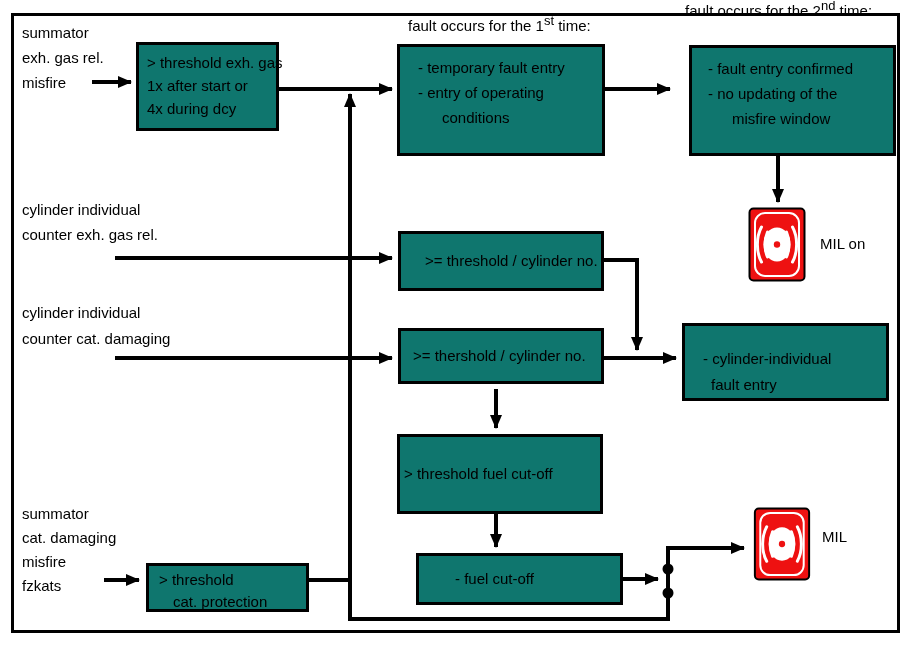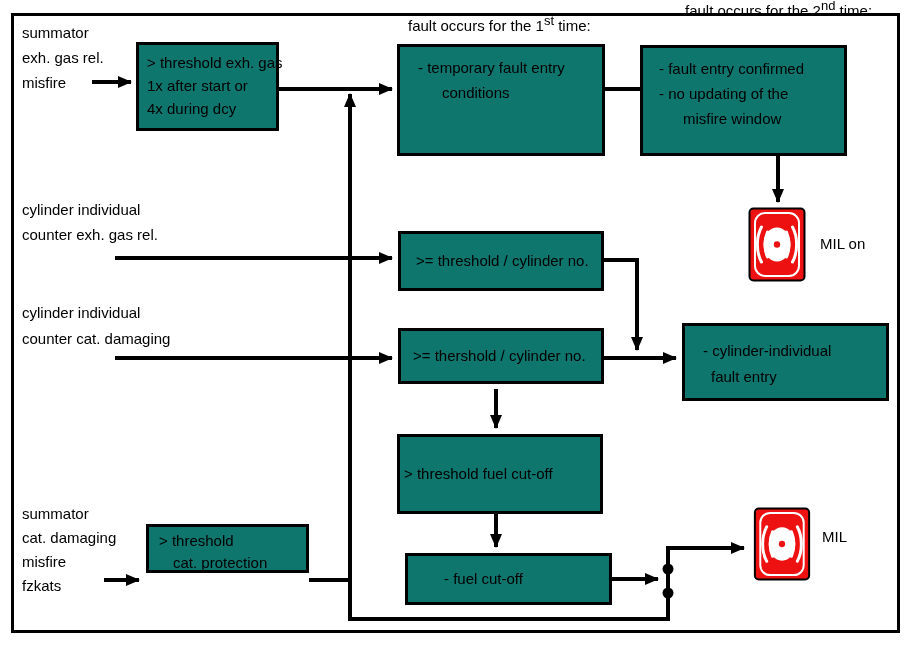--- a/index.html
+++ b/index.html
@@ -21,27 +21,27 @@
   }
   .box div { white-space: nowrap; }
   .labels { position: absolute; white-space: nowrap; }
   .hd { position: absolute; white-space: nowrap; }
   .hd sup { font-size: 13px; line-height: 0; }
   .flexv { display: flex; align-items: center; }
 
   
   #box-a { left:136px; top:42px;  width:143px; height:89px;  padding:6px 0 0 8px;  line-height:23px; }
   #box-b { left:397px; top:44px;  width:208px; height:112px; padding:8px 18px 0 18px; line-height:25px; }
-  #box-c { left:640px; top:45px;  width:207px; height:111px; padding:8px 0 0 16px; line-height:25px; }
-  #box-d { left:398px; top:231px; width:206px; height:60px;  padding-left:15px; }
+  #box-c { left:689px; top:45px;  width:207px; height:111px; padding:8px 0 0 16px; line-height:25px; }
+  #box-d { left:398px; top:231px; width:206px; height:60px;  padding-left:24px; }
   #box-e { left:398px; top:328px; width:206px; height:56px;  padding-left:12px; }
-  #box-f { left:682px; top:323px; width:207px; height:78px;  padding:12px 0 0 18px; line-height:26px; }
+  #box-f { left:682px; top:323px; width:207px; height:78px;  padding:20px 0 0 18px; line-height:26px; }
   #box-g { left:397px; top:434px; width:206px; height:80px;  padding-left:4px; }
-  #box-h { left:405px; top:553px; width:207px; height:52px;  padding-left:36px; }
-  #box-i { left:146px; top:524px; width:163px; height:49px;  padding:3px 0 0 10px; line-height:22px; }
+  #box-h { left:416px; top:553px; width:207px; height:52px;  padding-left:36px; }
+  #box-i { left:146px; top:563px; width:163px; height:49px;  padding:3px 0 0 10px; line-height:22px; }
 
   .ind10 { margin-left: 24px; }
   .ind8  { margin-left: 8px; }
   .ind14 { margin-left: 14px; }
 
   #labels-1 { left:22px; top:20px;  line-height:25px; }
   #labels-2 { left:22px; top:197px; line-height:25px; }
   #labels-3 { left:22px; top:300px; line-height:26px; }
   #labels-4 { left:22px; top:502px; line-height:24px; }
 
@@ -118,20 +118,21 @@
   </div>
 
   <div class="box" id="box-a">
     <div>&gt; threshold exh. gas</div>
     <div>1x after start or</div>
     <div>4x during dcy</div>
   </div>
 
   <div class="box" id="box-b">
     <div>- temporary fault entry</div>
+    <div>- entry of operating</div>
     <div class="ind10">conditions</div>
   </div>
 
   <div class="box" id="box-c">
     <div>- fault entry confirmed</div>
     <div>- no updating of the</div>
     <div class="ind10">misfire window</div>
   </div>
 
   <div class="box flexv" id="box-d">

